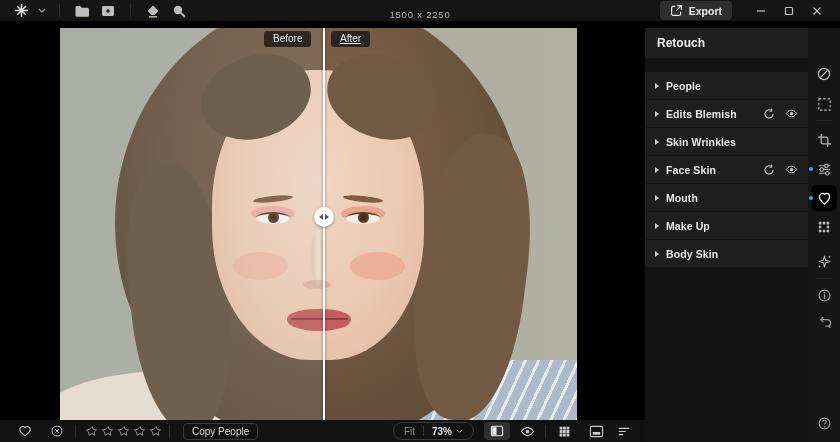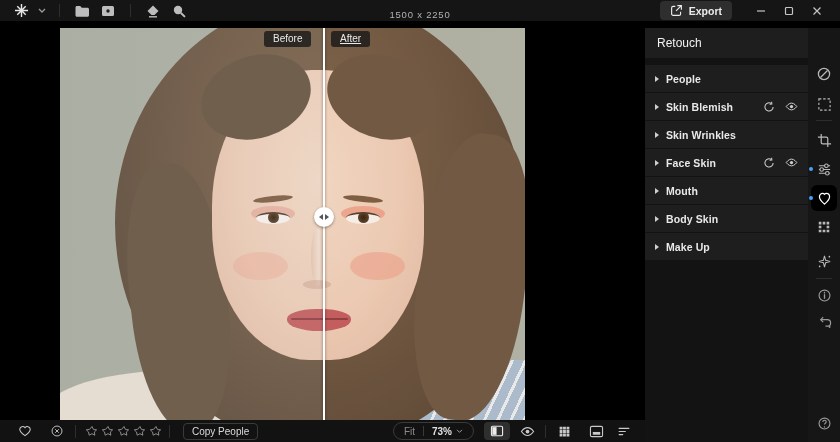--- a/index.html
+++ b/index.html
@@ -19,21 +19,21 @@
              justify-content:center;pointer-events:none;font-size:9.5px;letter-spacing:.8px;color:#b2b2b2;}
   .tb-right{margin-left:auto;display:flex;align-items:center;gap:2px;}
   .export-btn{display:flex;align-items:center;gap:6px;background:#2e2e2e;border:none;border-radius:4px;
               height:19px;padding:0 10px;color:#ececec;font-size:10.5px;font-weight:bold;cursor:pointer;
               font-family:inherit;margin-right:14px;}
   .winbtn{width:26px;height:22px;display:flex;align-items:center;justify-content:center;background:none;
           border:none;color:#c4c4c4;cursor:pointer;}
 
   
   .canvas{position:absolute;left:0;top:28px;width:645px;height:392px;background:#000;}
-  .photo{position:absolute;left:60px;top:0;width:465px;height:392px;overflow:hidden;
+  .photo{position:absolute;left:60px;top:0;width:517px;height:392px;overflow:hidden;
          background:linear-gradient(to right,#a6ab9f,#adb2a7);padding-left:16px;}
   .photo .layer{position:absolute;}
   .p-shoulder-l{left:-15px;top:342px;width:230px;height:70px;background:#e7ded4;border-radius:60% 40% 0 0;}
   .p-shirt-r{left:335px;top:332px;width:195px;height:62px;border-radius:50% 10% 0 0;
              background:repeating-linear-gradient(115deg,#a9bdd1 0 9px,#e9eef2 9px 12px);}
   .p-neck{left:231px;top:318px;width:56px;height:74px;background:linear-gradient(#eac3ad,#e0b49e);}
   .p-hair-main{left:55px;top:-30px;width:410px;height:450px;border-radius:50%;
                background:radial-gradient(ellipse at 50% 35%,#7d644b 0%,#6a5440 45%,#594635 78%);}
   .p-hair-left{left:70px;top:135px;width:97px;height:268px;border-radius:45%;background:#63503d;transform:rotate(-6deg);}
   .p-hair-right{left:358px;top:105px;width:108px;height:288px;border-radius:45%;background:#6b5642;transform:rotate(7deg);}
@@ -64,22 +64,22 @@
               box-shadow:0 1px 3px rgba(0,0,0,.4);display:flex;align-items:center;justify-content:center;gap:2px;cursor:ew-resize;}
   .cmp-handle i{display:block;width:0;height:0;border-top:3px solid transparent;border-bottom:3px solid transparent;}
   .cmp-handle .tl{border-right:4px solid #555;}
   .cmp-handle .tr{border-left:4px solid #555;}
   .pill{position:absolute;top:3px;background:rgba(24,24,24,.8);color:#e9e9e9;font-size:10px;
         padding:2px 9px;border-radius:3px;line-height:12px;}
   .pill.before{left:204px;} .pill.after{left:271px;text-decoration:underline;}
 
   
   .panel{position:absolute;left:645px;top:28px;width:163px;height:414px;background:#131313;}
-  .panel-header{height:30px;background:#1e1e1e;margin-bottom:7px;display:flex;align-items:center;
-                padding:0 12px;font-size:12px;font-weight:normal;color:#f2f2f2;}
+  .panel-header{height:30px;background:#1e1e1e;margin-bottom:14px;display:flex;align-items:center;
+                padding:0 12px;font-size:12px;font-weight:bold;color:#f2f2f2;}
   .prow{height:27px;background:#1e1e1e;margin-bottom:1px;display:flex;align-items:center;
         padding:0 9px 0 10px;cursor:pointer;}
   .caret{width:0;height:0;border-left:4px solid #cfcfcf;border-top:3.5px solid transparent;
          border-bottom:3.5px solid transparent;margin-right:7px;flex:none;}
   .prow .plabel{font-size:10.5px;font-weight:bold;color:#e9e9e9;letter-spacing:.1px;}
   .prow .spacer{flex:1;}
   .rowbtn{display:flex;align-items:center;justify-content:center;width:16px;height:16px;background:none;
           border:none;padding:0;margin-left:6px;color:#cfcfcf;cursor:pointer;}
 
   
@@ -219,21 +219,21 @@
   <aside class="panel">
     <div class="panel-header">Retouch</div>
 
     <div class="prow">
       <span class="caret"></span>
       <span class="plabel">People</span>
     </div>
 
     <div class="prow">
       <span class="caret"></span>
-      <span class="plabel">Skin Blemish</span>
+      <span class="plabel">Edits Blemish</span>
       <span class="spacer"></span>
       <button class="rowbtn">
         <svg width="12" height="12" viewBox="0 0 16 16">
           <path d="M13.5 8a5.5 5.5 0 1 1-2.4-4.6" fill="none" stroke="#cfcfcf" stroke-width="1.4"></path>
           <path d="M11.5 1l.3 3.1-3.1.3" fill="none" stroke="#cfcfcf" stroke-width="1.4"></path>
         </svg>
       </button>
       <button class="rowbtn">
         <svg width="13" height="13" viewBox="0 0 16 16">
           <path d="M1.5 8S4.5 3.8 8 3.8 14.5 8 14.5 8 11.5 12.2 8 12.2 1.5 8 1.5 8z" fill="none" stroke="#cfcfcf" stroke-width="1.2"></path>
@@ -266,26 +266,26 @@
     </div>
 
 
     <div class="prow">
       <span class="caret"></span>
       <span class="plabel">Mouth</span>
     </div>
 
     <div class="prow">
       <span class="caret"></span>
+      <span class="plabel">Make Up</span>
+    </div>
+
+    <div class="prow">
+      <span class="caret"></span>
       <span class="plabel">Body Skin</span>
-    </div>
-
-    <div class="prow">
-      <span class="caret"></span>
-      <span class="plabel">Make Up</span>
     </div>
   </aside>
 
   <nav class="rail">
     <button class="ibtn" style="top:35px">
       <svg width="16" height="16" viewBox="0 0 16 16">
         <circle cx="8" cy="8" r="5.6" fill="none" stroke="#b9b9b9" stroke-width="1.3"></circle>
         <path d="M4.5 11.5l7-7" stroke="#b9b9b9" stroke-width="1.3"></path>
       </svg>
     </button>

